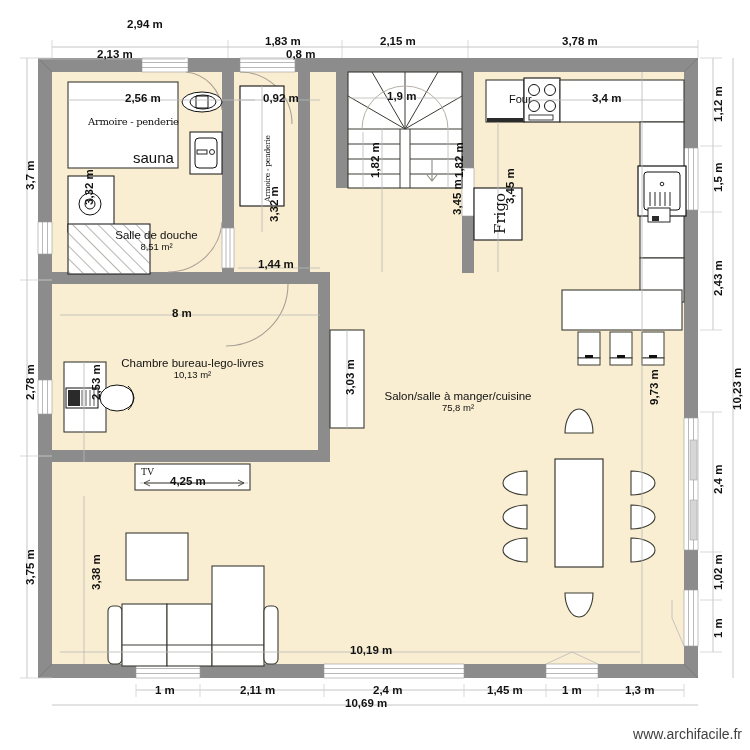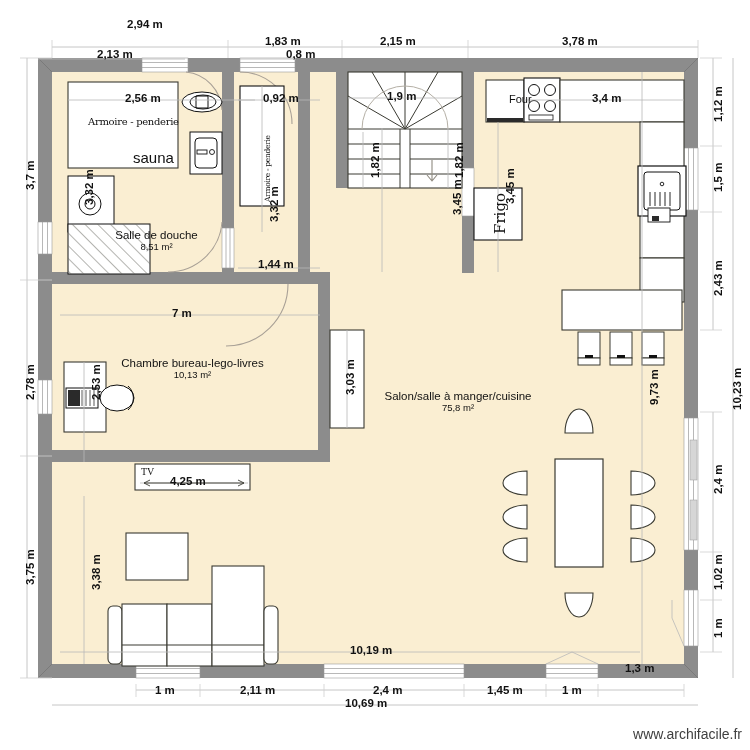--- a/index.html
+++ b/index.html
@@ -426,39 +426,39 @@
 <div class="dimtxt b vert" style="left:731px;top:410px;transform:rotate(-90deg);transform-origin:left top;">10,23 m</div>
 <div class="dimtxt b vert" style="left:712px;top:494px;transform:rotate(-90deg);transform-origin:left top;">2,4 m</div>
 <div class="dimtxt b vert" style="left:712px;top:590px;transform:rotate(-90deg);transform-origin:left top;">1,02 m</div>
 <div class="dimtxt b vert" style="left:712px;top:638px;transform:rotate(-90deg);transform-origin:left top;">1 m</div>
 
 <div class="dimtxt b" style="left:155px;top:684px;">1 m</div>
 <div class="dimtxt b" style="left:240px;top:684px;text-align:right;">2,11 m</div>
 <div class="dimtxt b" style="left:373px;top:684px;">2,4 m</div>
 <div class="dimtxt b" style="left:487px;top:684px;">1,45 m</div>
 <div class="dimtxt b" style="left:562px;top:684px;">1 m</div>
-<div class="dimtxt b" style="left:625px;top:662px;">1,3 m</div>
+<div class="dimtxt b" style="left:625px;top:684px;">1,3 m</div>
 <div class="dimtxt b" style="left:345px;top:697px;">10,69 m</div>
 
 <div class="dimtxt b" style="left:125px;top:92px;">2,56 m</div>
 <div class="dimtxt b" style="left:263px;top:92px;">0,92 m</div>
 <div class="dimtxt b" style="left:387px;top:90px;">1,9 m</div>
 <div class="dimtxt b" style="left:592px;top:92px;text-align:center;">3,4 m</div>
 
 <div class="dimtxt b vert" style="left:369px;top:178px;transform:rotate(-90deg);transform-origin:left top;">1,82 m</div>
 <div class="dimtxt b vert" style="left:453px;top:178px;transform:rotate(-90deg);transform-origin:left top;">1,82 m</div>
 
 <div class="dimtxt b vert" style="left:83px;top:205px;transform:rotate(-90deg);transform-origin:left top;">3,32 m</div>
 <div class="dimtxt b vert" style="left:268px;top:222px;transform:rotate(-90deg);transform-origin:left top;">3,32 m</div>
 
 <div class="dimtxt b vert" style="left:451px;top:215px;transform:rotate(-90deg);transform-origin:left top;">3,45 m</div>
 <div class="dimtxt b vert" style="left:504px;top:204px;transform:rotate(-90deg);transform-origin:left top;">3,45 m</div>
 
 <div class="dimtxt b" style="left:258px;top:258px;">1,44 m</div>
-<div class="dimtxt b" style="left:172px;top:307px;">7 m</div>
+<div class="dimtxt b" style="left:172px;top:307px;">8 m</div>
 
 <div class="dimtxt b vert" style="left:90px;top:400px;transform:rotate(-90deg);transform-origin:left top;">2,53 m</div>
 <div class="dimtxt b vert" style="left:344px;top:395px;transform:rotate(-90deg);transform-origin:left top;">3,03 m</div>
 
 <div class="dimtxt b" style="left:170px;top:475px;">4,25 m</div>
 
 <div class="dimtxt b vert" style="left:90px;top:590px;transform:rotate(-90deg);transform-origin:left top;">3,38 m</div>
 <div class="dimtxt b vert" style="left:648px;top:405px;transform:rotate(-90deg);transform-origin:left top;">9,73 m</div>
 
 <div class="dimtxt b" style="left:350px;top:644px;">10,19 m</div>

